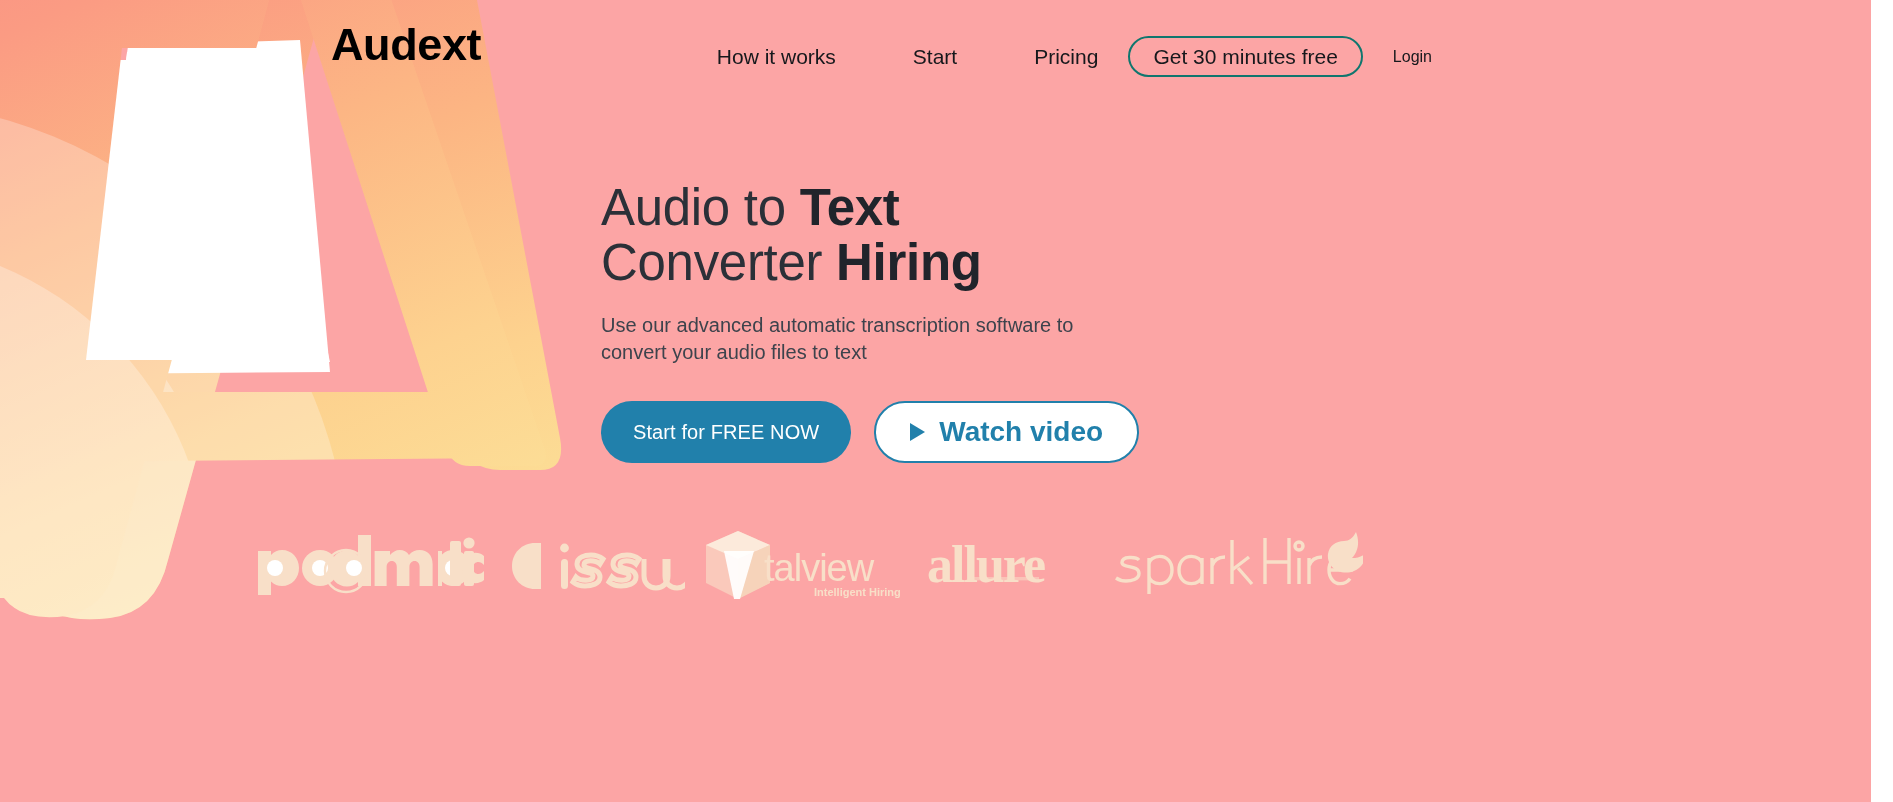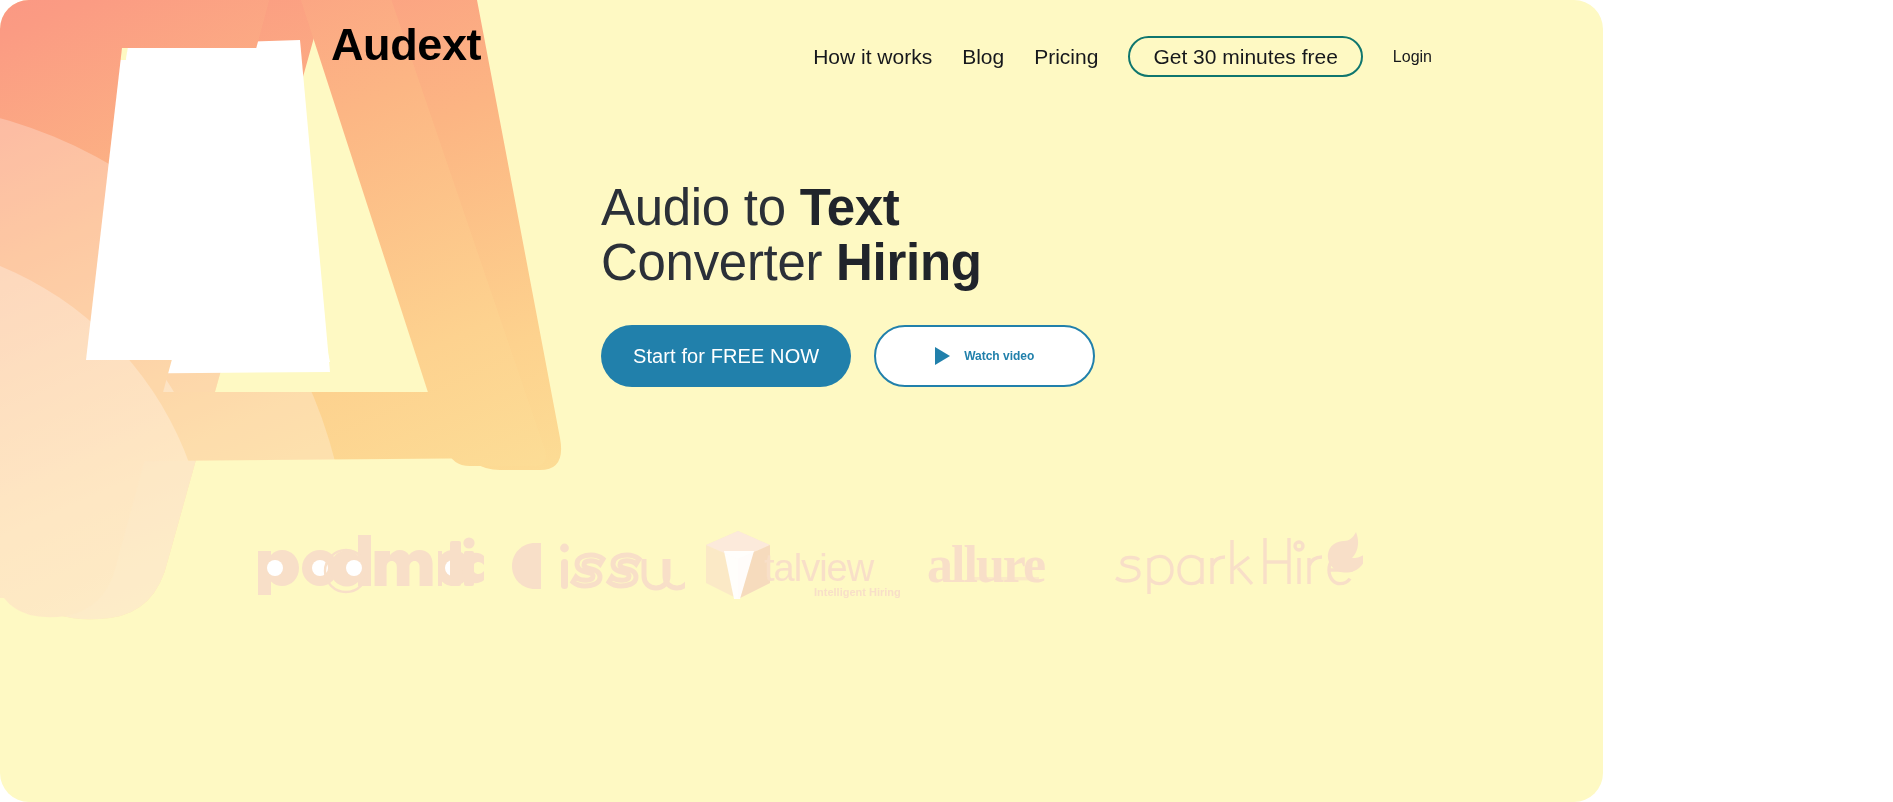--- a/index.html
+++ b/index.html
@@ -9,25 +9,24 @@
     width: 1893px;
     height: 802px;
     overflow: hidden;
     background: #ffffff;
     font-family: "Liberation Sans", sans-serif;
     -webkit-font-smoothing: antialiased;
   }
 
   #page {
     position: relative;
-    width: 1603px;
+    width: 1871px;
     height: 802px;
-    background: #fef9c3;
+    background: #fca5a5;
     overflow: hidden;
-    border-radius: 29px;
   }
 
   
   #hero-bg {
     position: absolute;
     left: 0;
     top: 0;
     width: 700px;
     height: 660px;
     pointer-events: none;
@@ -72,20 +71,21 @@
   .nav-link {
     font-size: 21px;
     font-weight: 400;
     color: #16181c;
     text-decoration: none;
     line-height: 34px;
     cursor: pointer;
     padding: 0 0;
     margin-right: 30px;
     white-space: nowrap;
+    margin-left: 47px;
   }
 
   #nav-cta {
     display: inline-flex;
     align-items: center;
     justify-content: center;
     height: 41px;
     padding: 0 23px;
     border: 2px solid #0f766e;
     border-radius: 21px;
@@ -167,21 +167,21 @@
     align-items: center;
     justify-content: center;
     gap: 14px;
     height: 62px;
     padding: 0 34px;
     min-width: 221px;
     background: #ffffff;
     color: #2180ab;
     border: 2px solid #2180ab;
     border-radius: 31px;
-    font-size: 12px;
+    font-size: 28px;
     font-weight: 700;
     cursor: pointer;
     font-family: "Liberation Sans", sans-serif;
     white-space: nowrap;
     text-align: center;
   }
   #btn-watch .play-tri {
     width: 0; height: 0;
     border-left: 15px solid #2180ab;
     border-top: 9px solid transparent;
@@ -286,38 +286,39 @@
       <circle cx="-130" cy="580" r="340" fill="#ffffff" opacity="0.28"></circle>
     </g>
   </svg>
 
   <div id="header">
 
     <div id="brand-logo">Audext</div>
 
     <nav id="nav">
       <a class="nav-link">How it works</a>
-      <a class="nav-link">Blog</a>
+      <a class="nav-link">Start</a>
       <a class="nav-link">Pricing</a>
       <button id="nav-cta">Get 30 minutes free</button>
       <a id="nav-login">Login</a>
     </nav>
   </div>
 
   <div id="hero">
 
     <h1 id="hero-title">
       <span>
         <span>Audio to </span><span class="hl">Text</span>
       </span><br>
       <span>
         <span>Converter </span><span class="hl">Hiring</span>
       </span>
     </h1>
 
+    <p id="hero-sub">Use our advanced automatic transcription software to convert your audio files to text</p>
 
     <div id="hero-actions">
       <button id="btn-start">Start for FREE NOW</button>
 
       <button id="btn-watch">
         <span class="play-tri"></span>
         <span>Watch video</span>
       </button>
     </div>
   </div>

